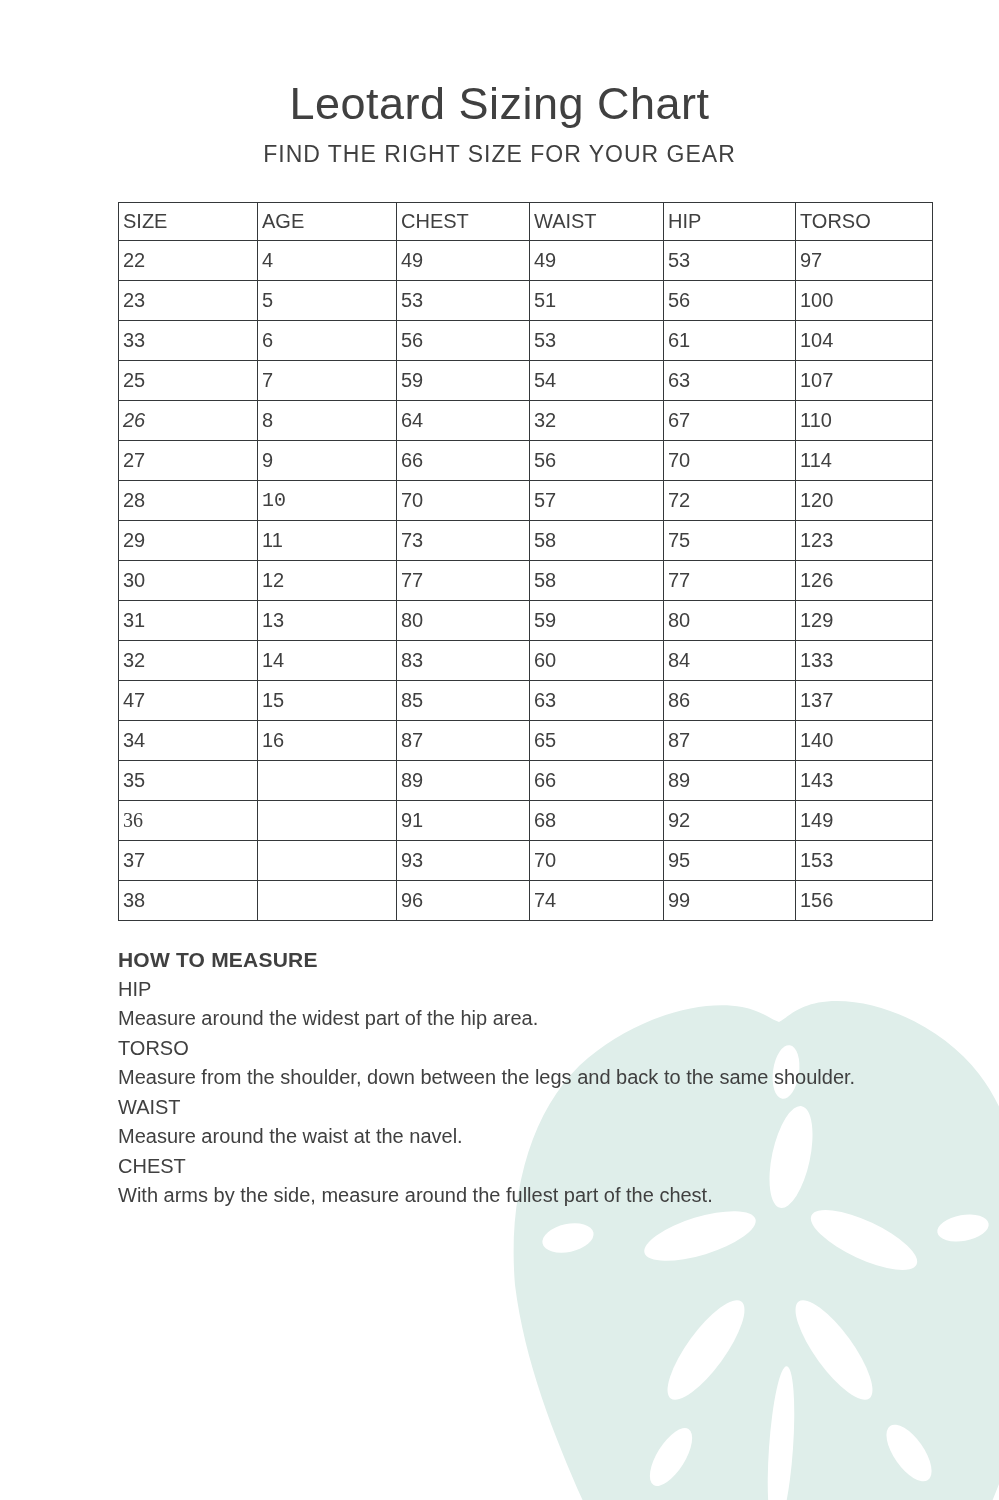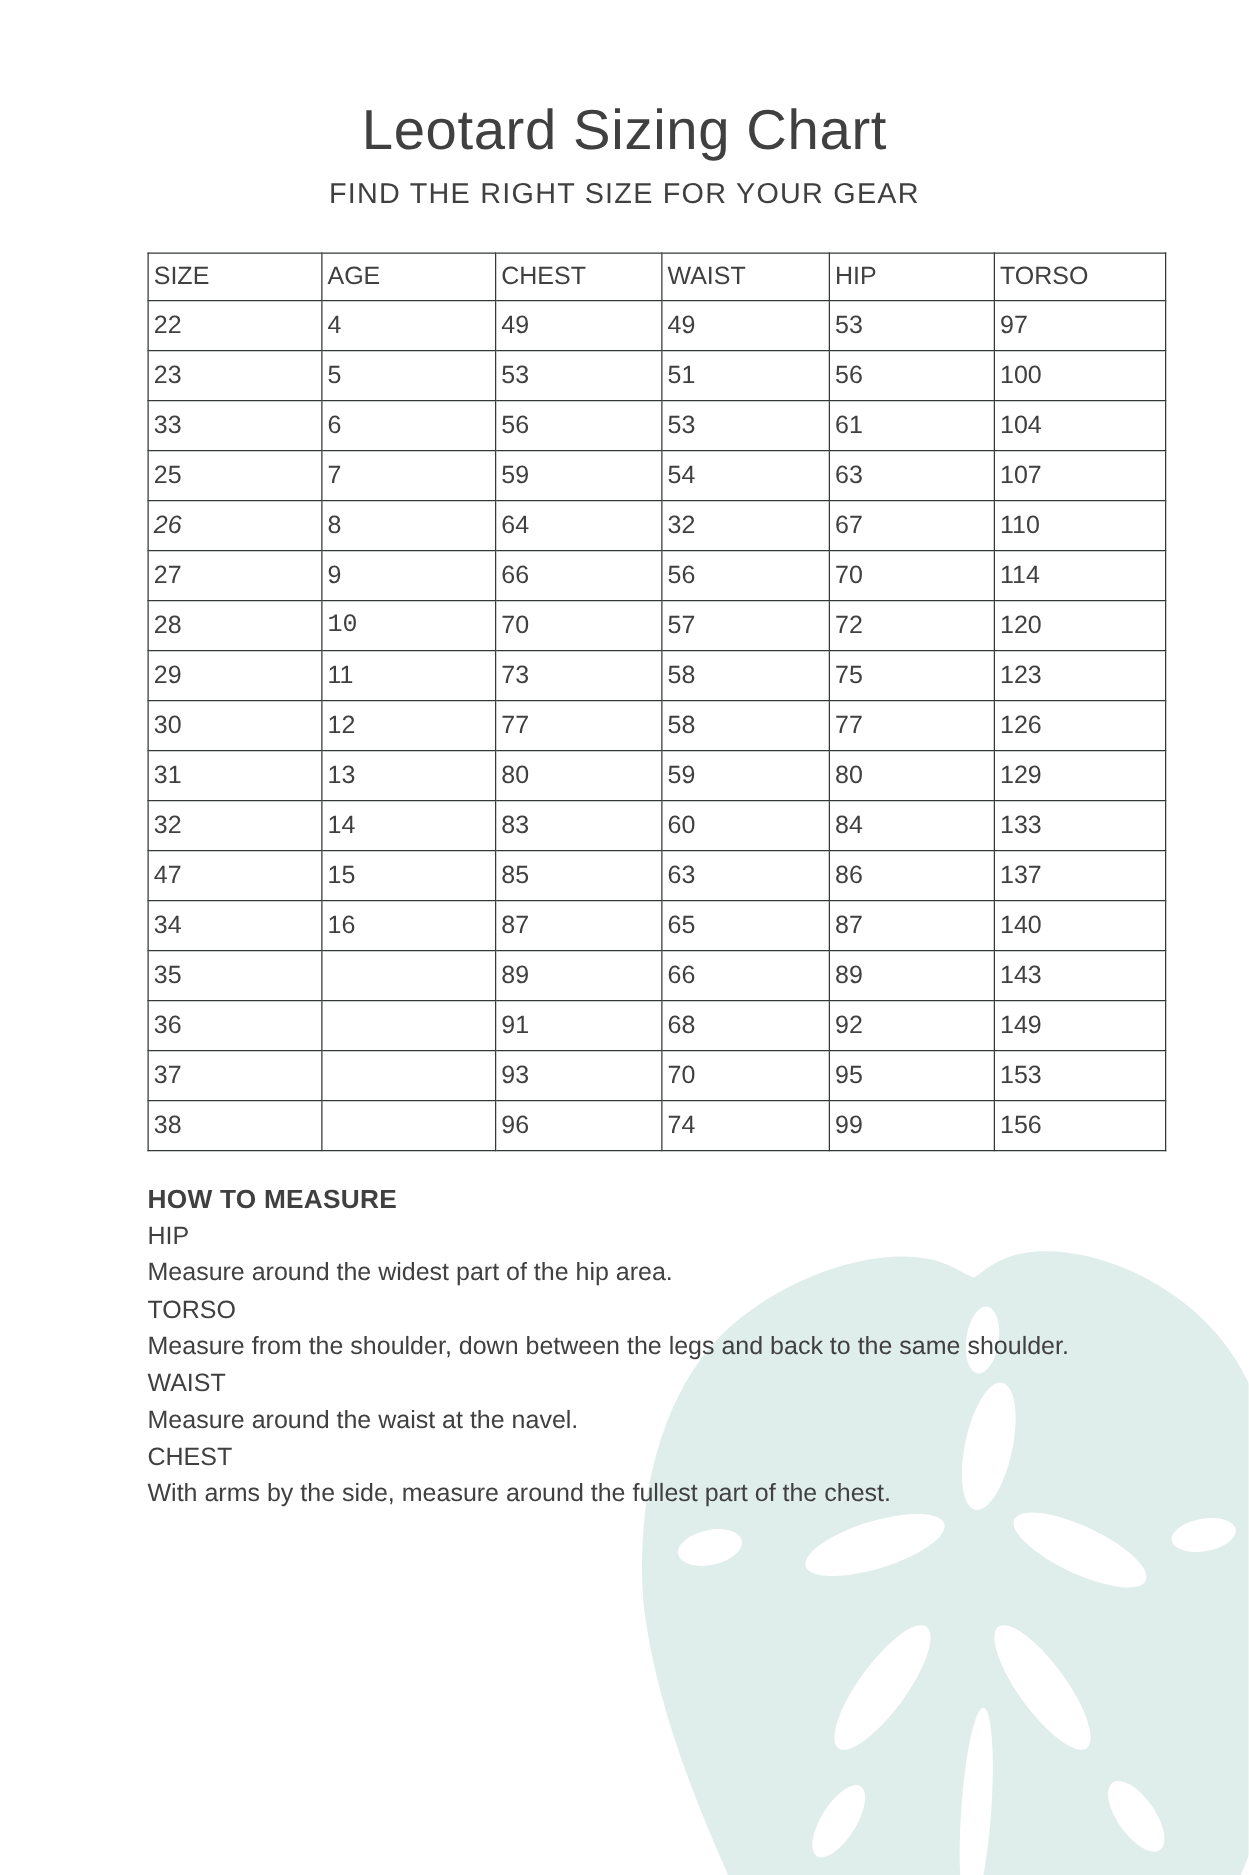--- a/index.html
+++ b/index.html
@@ -239,21 +239,21 @@
             </tr>
             <tr>
               <td style="border-color: rgb(53, 56, 58);">35</td>
               <td style="border-color: rgb(53, 56, 58);"></td>
               <td style="border-color: rgb(53, 56, 58);">89</td>
               <td style="border-color: rgb(53, 56, 58);">66</td>
               <td style="border-color: rgb(53, 56, 58);">89</td>
               <td style="border-color: rgb(53, 56, 58);">143</td>
             </tr>
             <tr>
-              <td style="border-color: rgb(53, 56, 58);">36</td>
+              <td style="border-color: rgb(53, 56, 58); font-family: Liberation Serif, serif;">36</td>
               <td style="border-color: rgb(53, 56, 58);"></td>
               <td style="border-color: rgb(53, 56, 58);">91</td>
               <td style="border-color: rgb(53, 56, 58);">68</td>
               <td style="border-color: rgb(53, 56, 58);">92</td>
               <td style="border-color: rgb(53, 56, 58);">149</td>
             </tr>
             <tr>
               <td style="border-color: rgb(53, 56, 58);">37</td>
               <td style="border-color: rgb(53, 56, 58);"></td>
               <td style="border-color: rgb(53, 56, 58);">93</td>

